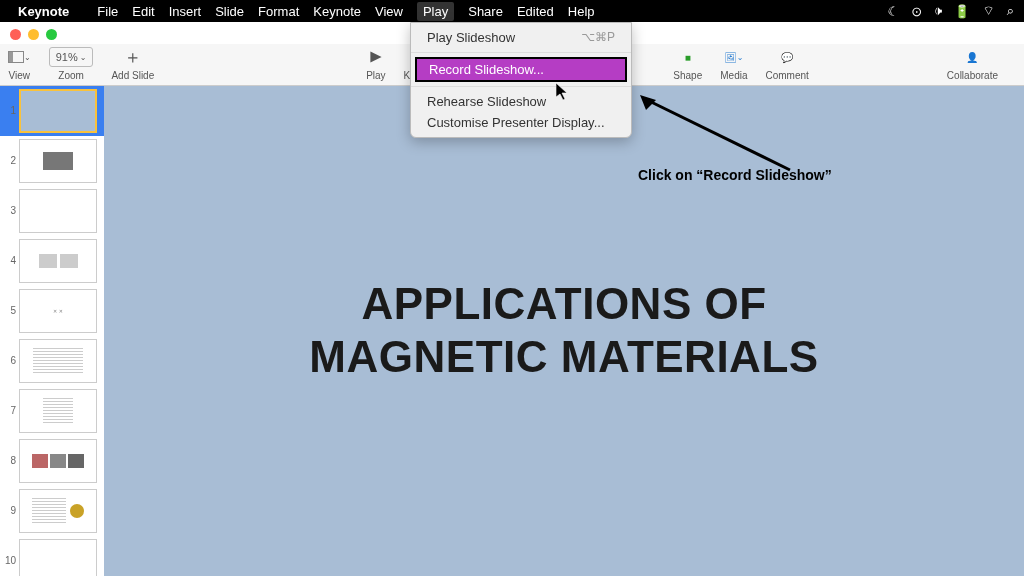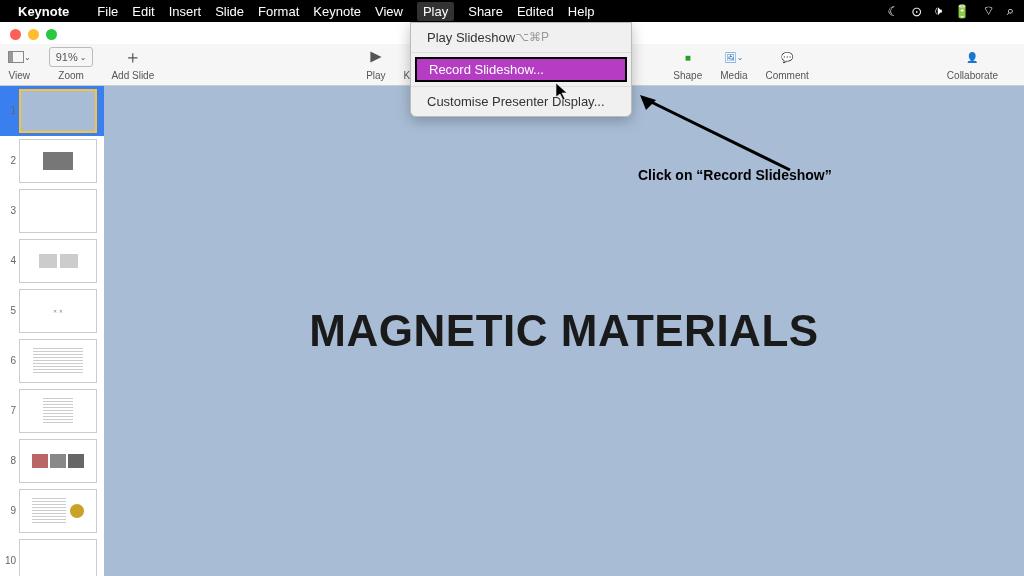--- a/index.html
+++ b/index.html
@@ -26,21 +26,21 @@
   .toolspacer { flex: 1; }
   .sidebar { position: absolute; top: 86px; left: 0; bottom: 0; width: 104px; background: #fff; overflow: hidden; }
   .thumb { display: flex; align-items: flex-start; padding: 3px 4px; }
   .thumb .num { font-size: 10px; color: #666; width: 12px; text-align: right; margin-right: 3px; margin-top: 16px; }
   .thumb .tbox { width: 78px; height: 44px; border: 1px solid #ccc; background: #fff; display: flex; align-items: center; justify-content: center; font-size: 5px; color: #888; overflow: hidden; }
   .thumb.sel .tbox { border: 2px solid #f9c23c; background: #a8bdd5; }
   .thumb.sel { background: #3a7ff0; }
   .canvas { position: absolute; top: 86px; left: 104px; right: 0; bottom: 0; background: #a8bdd5; display: flex; align-items: center; justify-content: center; }
   .slide-title { font-size: 44px; font-weight: 600; text-align: center; color: #1a1a1a; line-height: 1.2; letter-spacing: 0.5px; }
   .dropdown { position: absolute; top: 22px; left: 410px; width: 222px; background: #f0f0f0; border: 1px solid #bbb; border-radius: 0 0 6px 6px; box-shadow: 0 4px 14px rgba(0,0,0,0.25); padding: 4px 0; font-size: 13px; z-index: 20; }
-  .dropdown .ditem { padding: 3px 16px; color: #333; display: flex; }
+  .dropdown .ditem { padding: 3px 16px; color: #333; display: flex; justify-content: space-between; }
   .dropdown .ditem.disabled { color: #aaa; }
   .dropdown .sep { height: 1px; background: #ddd; margin: 4px 0; }
   .dropdown .highlight-wrap { border: 2px solid #000; margin: 0 4px; }
   .dropdown .ditem.hl { background: #b53dc4; color: #fff; padding: 3px 12px; }
   .shortcut { font-size: 12px; color: #999; }
   .cursor { position: absolute; top: 83px; left: 556px; z-index: 30; pointer-events: none; }
   .annotation-arrow { position: absolute; top: 95px; left: 640px; z-index: 25; }
   .annotation-text { position: absolute; top: 167px; left: 638px; font-size: 14px; font-weight: 700; color: #000; z-index: 25; }
   svg.play-tri { width: 14px; height: 14px; }
 </style>
@@ -198,34 +198,36 @@
       </div>
     </div>
   <div class="thumb">
       <div class="num">10</div>
       <div class="tbox"></div>
     </div>
 </div>
 
 <div class="canvas">
   <div class="slide-title">
+    <div>APPLICATIONS OF</div>
     <div>MAGNETIC MATERIALS</div>
   </div>
 </div>
 
 <div class="dropdown">
   <div class="ditem">
     <span>Play Slideshow</span>
     <span class="shortcut">⌥⌘P</span>
   </div>
   <div class="sep"></div>
   <div class="highlight-wrap">
     <div class="ditem hl">Record Slideshow...</div>
   </div>
   <div class="sep"></div>
+  <div class="ditem">Rehearse Slideshow</div>
   <div class="ditem">Customise Presenter Display...</div>
 </div>
 
 <svg class="cursor" width="14" height="18" viewBox="0 0 14 18">
   <polygon points="0,0 0,14 4,11 7,17 9,16 6,10 11,10" fill="#000" stroke="#fff" stroke-width="0.6"></polygon>
 </svg>
 
 <svg class="annotation-arrow" width="160" height="80" viewBox="0 0 160 80">
   <line x1="3" y1="3" x2="150" y2="75" stroke="#000" stroke-width="3"></line>
   <polygon points="0,0 16,5 6,15" fill="#000"></polygon>

